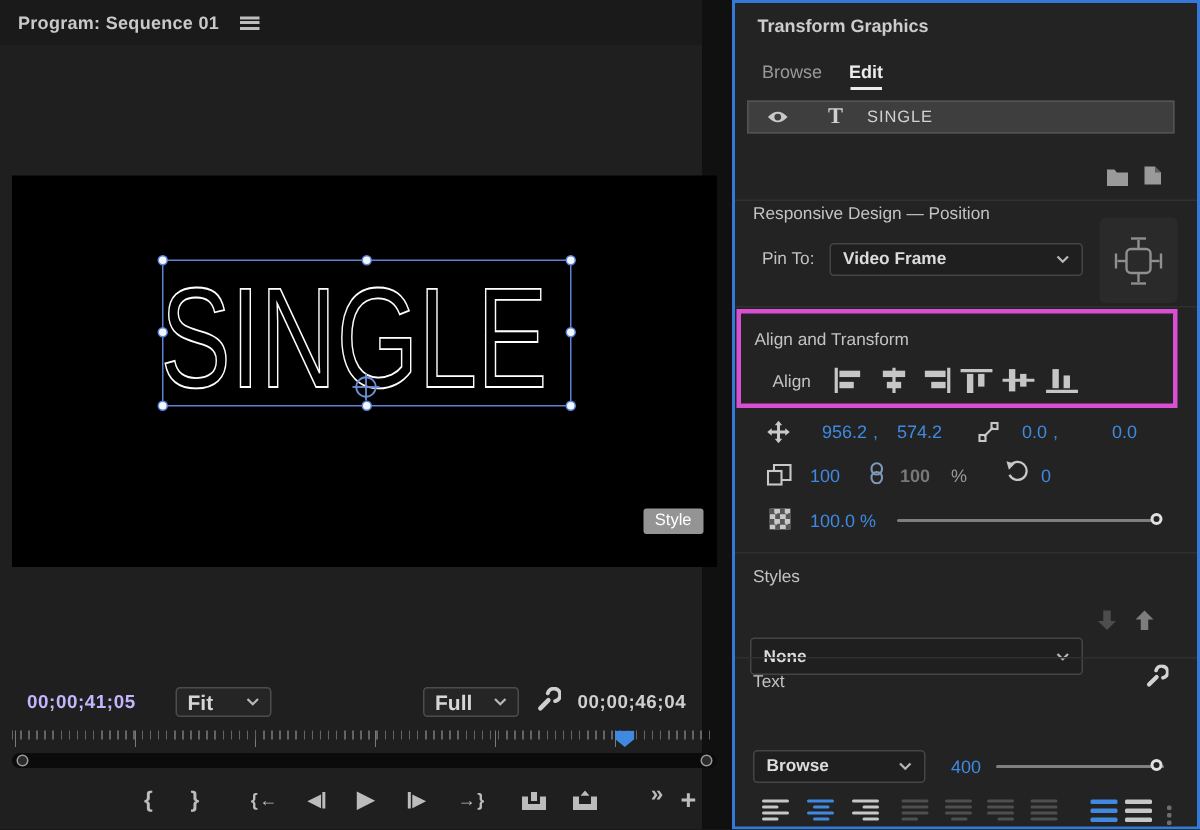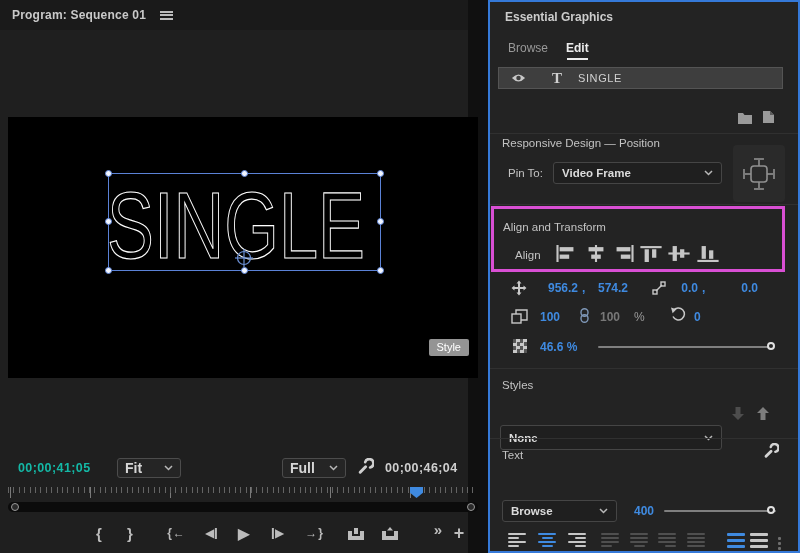--- a/index.html
+++ b/index.html
@@ -24,21 +24,21 @@
 
   .selbox { position:absolute; left:100px; top:56px; width:273px; height:98px;
     border:1px solid #5b82d6; }
   .handle { position:absolute; width:7px; height:7px; border-radius:50%;
     background:#f2f6ff; border:1px solid #5b82d6; }
   .style-btn { position:absolute; right:9px; top:222px; background:#949494; color:#fff;
     font-size:11px; padding:2px 8px 3px; border-radius:2px; border:none; font-family:inherit; }
 
   
   .tc { font-size:12.5px; font-weight:bold; letter-spacing:.4px; }
-  .tc-blue { color:#14b8a6; } .tc-gray { color:#cfcfcf; }
+  .tc-blue { color:#c4b5fd; } .tc-gray { color:#cfcfcf; }
   .dd { position:absolute; height:20px; background:#252525; border:1px solid #4c4c4c; border-radius:3px;
     display:flex; align-items:center; justify-content:space-between; padding:0 7px; cursor:default; }
   .dd .dd-label { font-size:14px; color:#d6d6d6; font-weight:bold; }
 
   
   .ruler { position:absolute; left:8px; top:487px; width:470px; height:13px; }
   .ticks-minor { position:absolute; left:0; top:0; width:100%; height:6px;
     background:repeating-linear-gradient(90deg,#646464 0 1px,transparent 1px 5.4px); }
   .ticks-major { position:absolute; left:2px; top:0; width:100%; height:11px;
     background:repeating-linear-gradient(90deg,#7a7a7a 0 1px,transparent 1px 80px); }
@@ -76,21 +76,21 @@
   .eg-dd { position:absolute; height:22px; background:#1f1f1f; border:1px solid #454545; border-radius:3px;
     display:flex; align-items:center; justify-content:space-between; padding:4px 8px; }
   .eg-dd .dd-label { font-size:11.5px; font-weight:bold; color:#dcdcdc; }
 
   .pin-tile { position:absolute; left:245px; top:145px; width:52px; height:57px;
     background:#2a2a2a; border-radius:4px; display:flex; align-items:center; justify-content:center; }
 
   .highlight-box { position:absolute; left:3px; top:206px; width:294px; height:66px;
     border:3px solid #d94fd4; z-index:55; pointer-events:none; }
 
-  .num { font-size:12px; font-weight:bold; color:#3f8ae0; }
+  .num { font-size:12px; font-weight:normal; color:#3f8ae0; }
   .num-dim { font-size:12px; font-weight:bold; color:#787878; }
   .pct { font-size:12px; color:#9a9a9a; }
   .slider-line { position:absolute; height:2px; background:#7f7f7f; border-radius:1px; }
   .slider-knob { position:absolute; width:8px; height:8px; border-radius:50%;
     background:#232323; border:2px solid #e0e0e0; }
 
   
   .ta { position:absolute; top:533px; width:18px; display:flex; flex-direction:column; gap:2px; color:#c6c6c6; }
   .ta i { display:block; height:2px; background:currentColor; border-radius:1px; }
   .ta.dim { color:#4f4f4f; }
@@ -211,21 +211,21 @@
   <span class="tr-btn" style="left:438px; top:518px;">
       <span class="tr-glyph">»</span>
     </span>
   <span class="tr-btn" style="left:459px;">
       <span style="font-size:18px;font-weight:bold;">+</span>
     </span>
 </div>
 
 <div class="eg">
 
-  <span class="abs lbl-b" style="left:17px; top:10px;">Essential Graphics</span>
+  <span class="abs lbl-b" style="left:17px; top:10px;">Transform Graphics</span>
   <span class="abs burger" style="left:112px; top:12px;"></span>
 
   <span class="tab" style="left:20px;">Browse</span>
   <span class="tab active" style="left:78px;">Edit</span>
 
   <div class="layer-row">
     <svg width="15" height="10" viewBox="0 0 16 10" style="margin-left:12px;">
       <path d="M1 5 Q8 -2.5 15 5 Q8 12.5 1 5 Z" fill="#c8c8c8"></path>
         <circle cx="8" cy="5" r="2.4" fill="#3e3e3e"></circle>
     </svg>
@@ -335,21 +335,21 @@
   <span class="abs pct" style="left:146px; top:310px;">%</span>
   <svg class="abs" style="left:182px; top:306px;" width="17" height="17" viewBox="0 0 17 17">
     <path d="M3.5 4.5 A6 6 0 1 1 3 10.5" fill="none" stroke="#c8c8c8" stroke-width="1.5"></path>
     <path d="M1 1.5 L6.5 3.2 L2.6 7.2 Z" fill="#c8c8c8"></path>
   </svg>
   <span class="abs num" style="left:206px; top:310px;">0</span>
 
   
   <div class="abs" style="left:25px; top:339px; width:14px; height:14px;
        background:repeating-conic-gradient(#c8c8c8 0 25%, #555 0 50%); background-size:7px 7px;"></div>
-  <span class="abs num" style="left:52px; top:340px;">46.6 %</span>
+  <span class="abs num" style="left:52px; top:340px;">100.0 %</span>
   <div class="slider-line" style="left:110px; top:346px; width:176px;"></div>
   <span class="slider-knob" style="left:279px; top:342px;"></span>
 
   <div class="sep" style="top:368px;"></div>
 
   
   <span class="abs lbl" style="left:14px; top:379px;">Styles</span>
   <div class="eg-dd" style="left:12px; top:425px; width:222px; height:25px;">
     <span class="dd-label">None</span>
     <svg width="9" height="6" viewBox="0 0 9 6">

